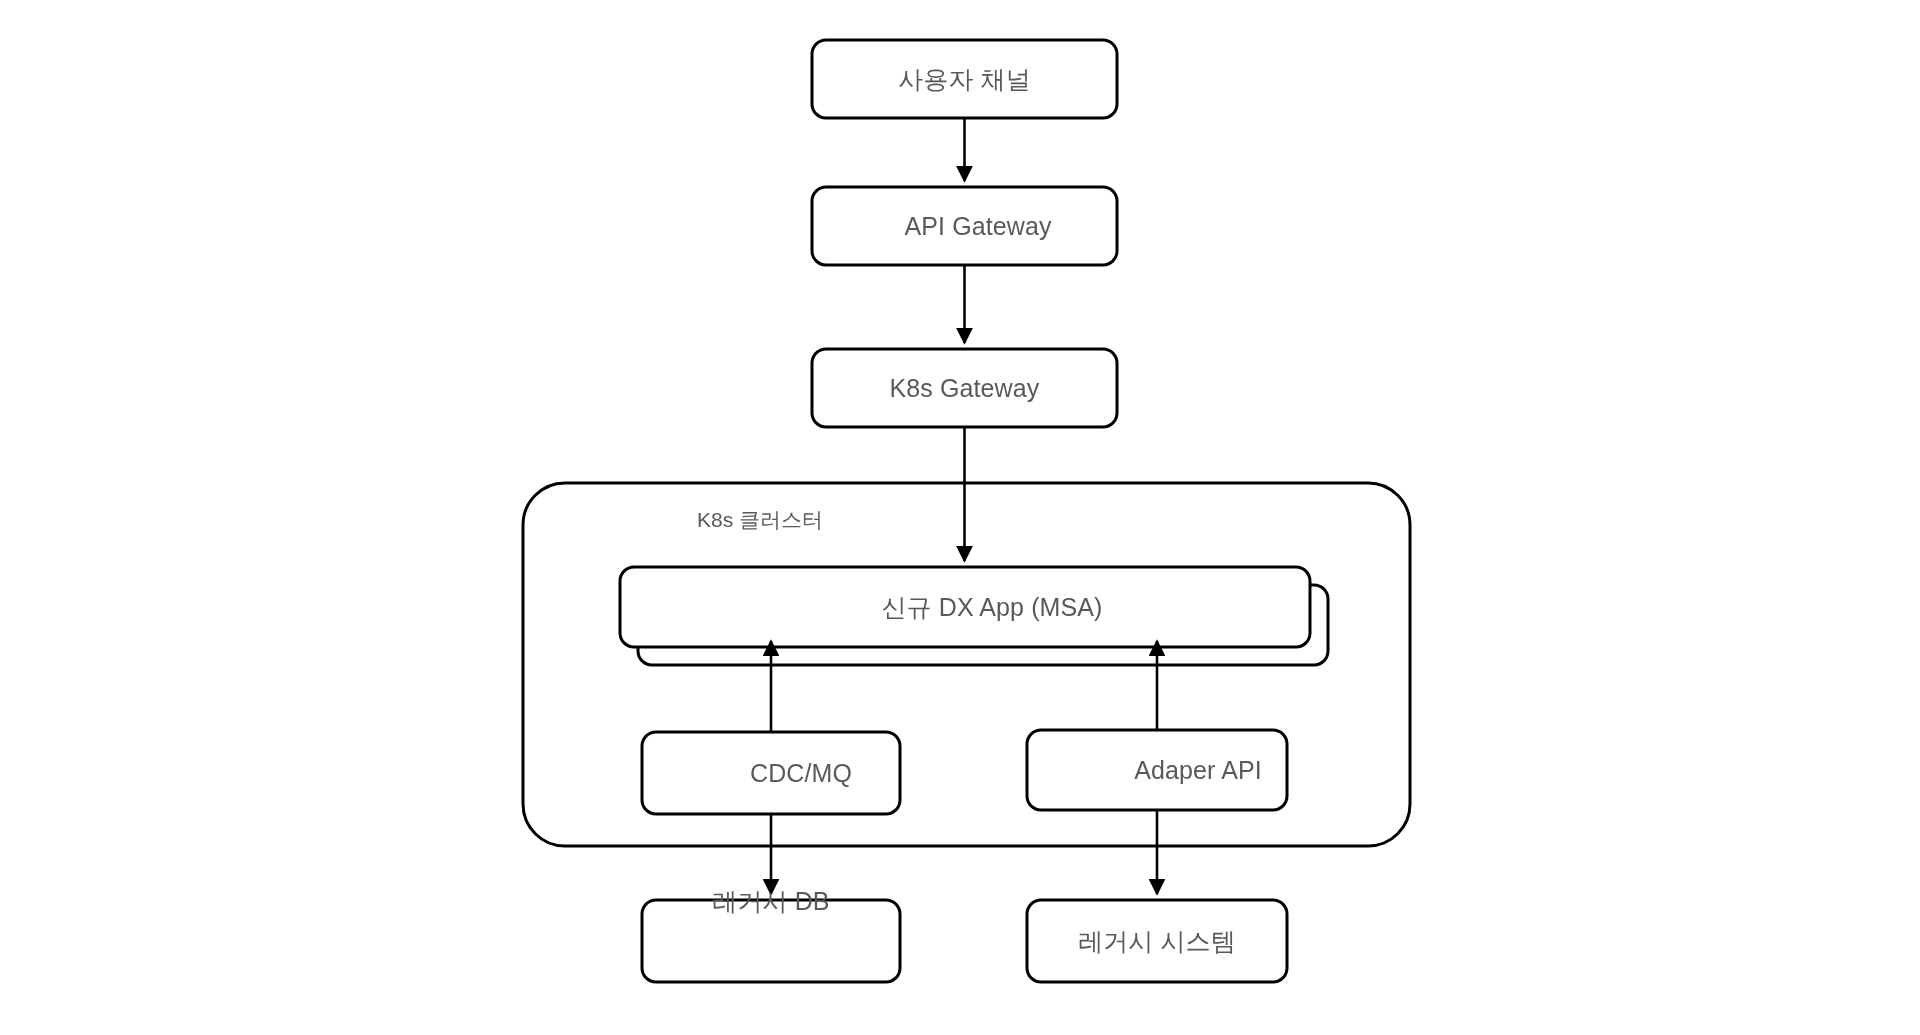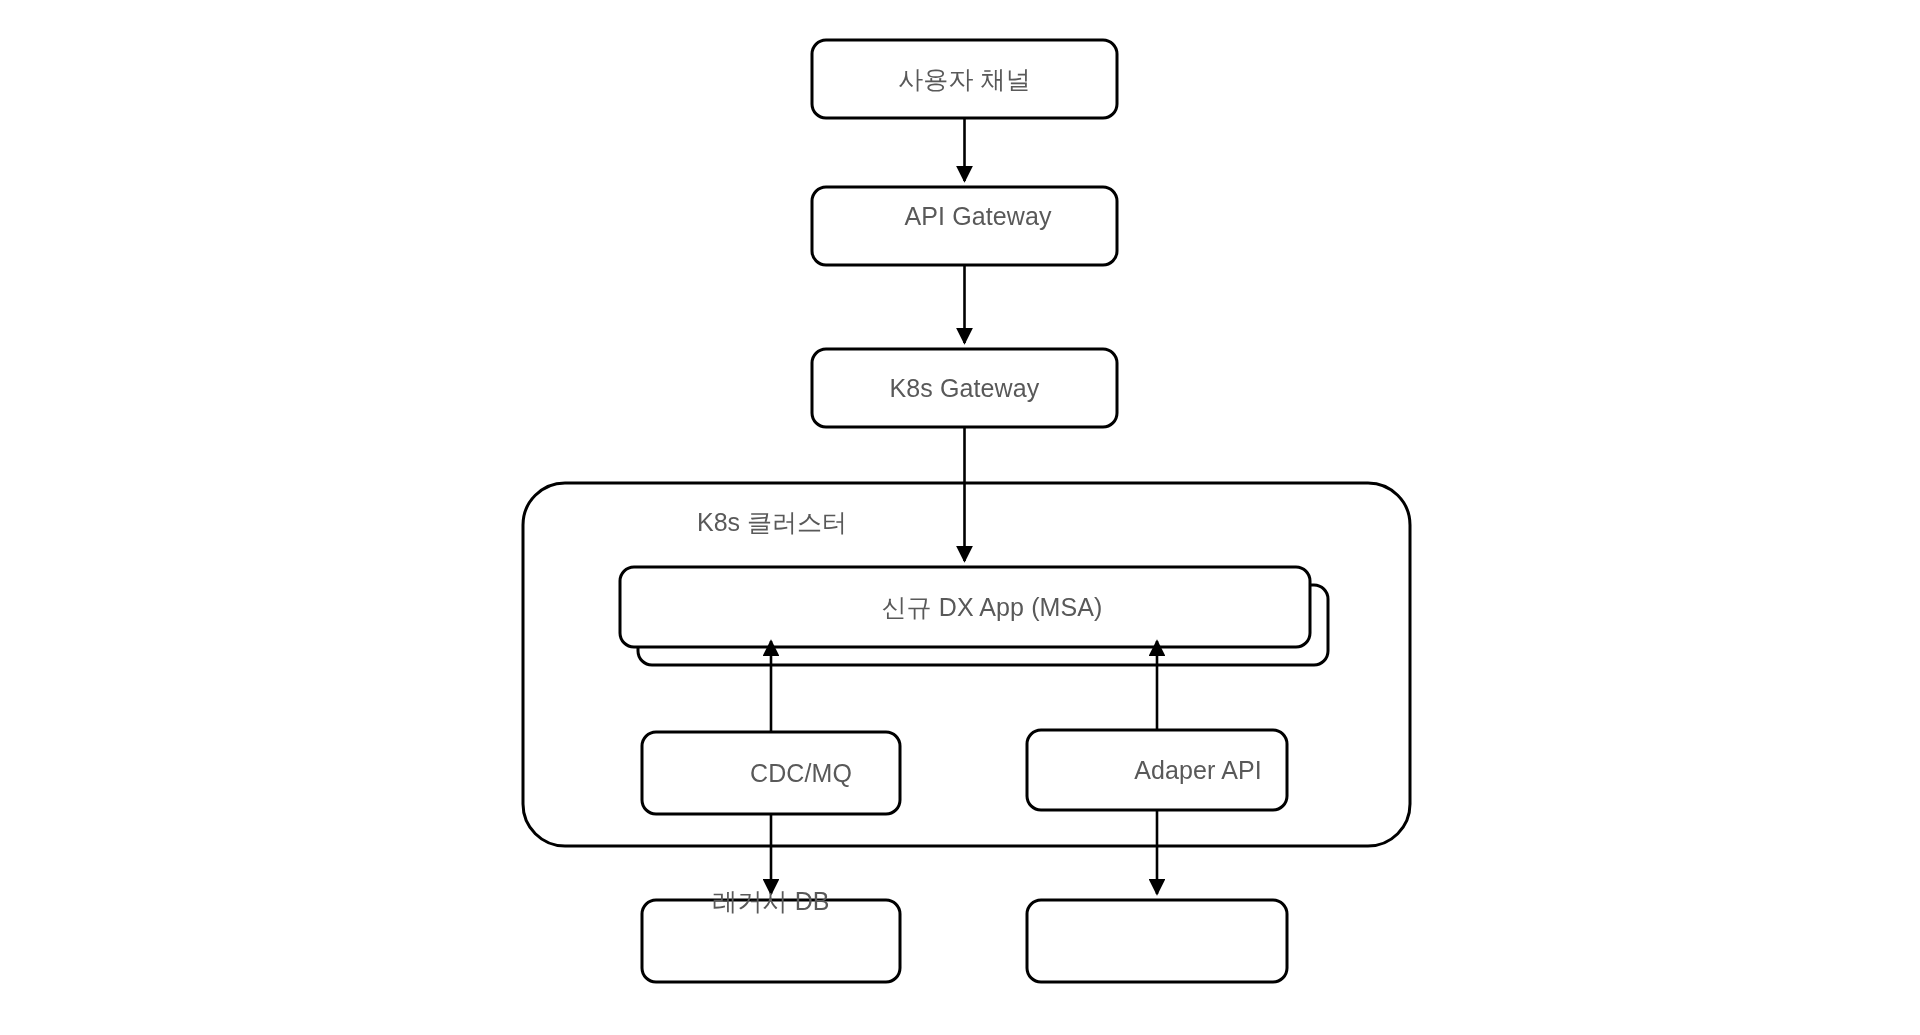--- a/index.html
+++ b/index.html
@@ -35,21 +35,21 @@
     color: #595959;
     font-size: 25px;
     font-weight: 400;
     letter-spacing: 0.1px;
     white-space: nowrap;
     pointer-events: none;
   }
   .cluster-label {
     position: absolute;
     color: #595959;
-    font-size: 25px;
+    font-size: 21px;
     font-weight: 400;
     white-space: nowrap;
     pointer-events: none;
   }
 </style>
 </head>
 <body>
 
 <div id="canvas">
 
@@ -90,28 +90,29 @@
 
     <rect x="1027" y="730" width="260" height="80" rx="14" ry="14" fill="#ffffff" stroke="#000000" stroke-width="3"></rect>
 
     <rect x="642" y="900" width="258" height="82" rx="14" ry="14" fill="#ffffff" stroke="#000000" stroke-width="3"></rect>
 
     <rect x="1027" y="900" width="260" height="82" rx="14" ry="14" fill="#ffffff" stroke="#000000" stroke-width="3"></rect>
   </svg>
 
   <div class="node-label" style="left:812px; top:40px; width:305px; height:78px;">사용자 채널</div>
 
-  <div class="node-label" style="left:812px; top:177px; width:332px; height:78px;text-align:right;">API Gateway</div>
+  <div class="node-label" style="left:812px; top:187px; width:332px; height:78px;text-align:right;">API Gateway</div>
 
   <div class="node-label" style="left:812px; top:349px; width:305px; height:78px;">K8s Gateway</div>
 
   <div class="cluster-label" style="left:697px; top:506px;">K8s 클러스터</div>
 
   <div class="node-label" style="left:620px; top:567px; width:690px; height:80px;margin-left:27px;">신규 DX App (MSA)</div>
 
   <div class="node-label" style="left:672px; top:732px; width:258px; height:82px;">CDC/MQ</div>
 
   <div class="node-label" style="left:1027px; top:730px; width:260px; height:80px;margin-left:41px;">Adaper API</div>
 
   <div class="node-label" style="left:642px; top:860px; width:258px; height:82px;">레거시 DB</div>
 
+  <div class="node-label" style="left:1027px; top:900px; width:260px; height:82px;">레거시 시스템</div>
 
 </div>
 
 </body></html>

